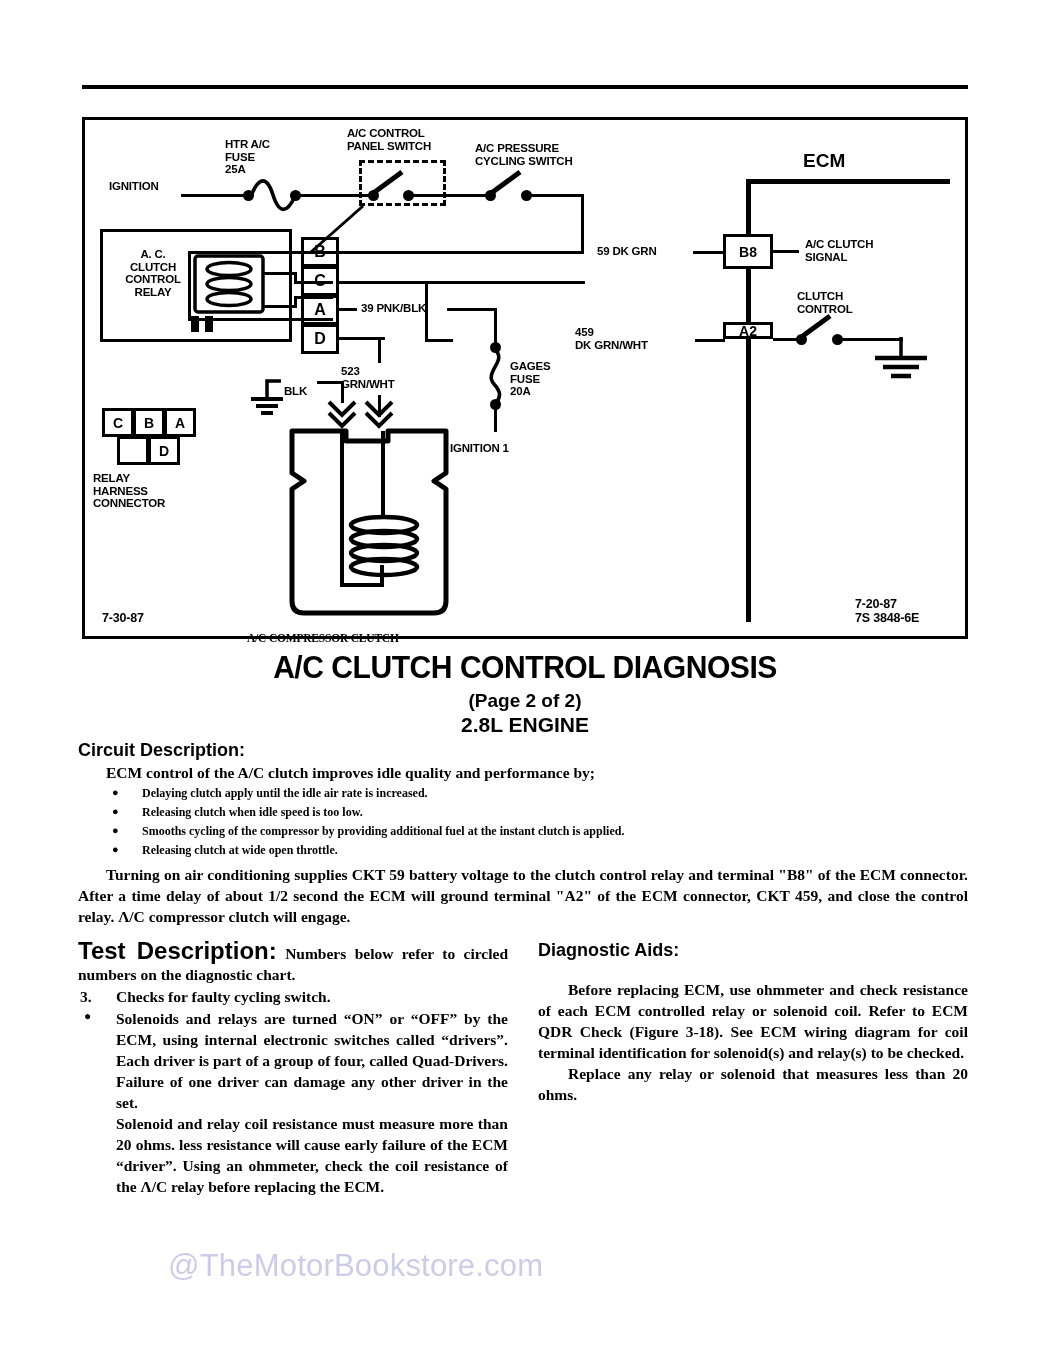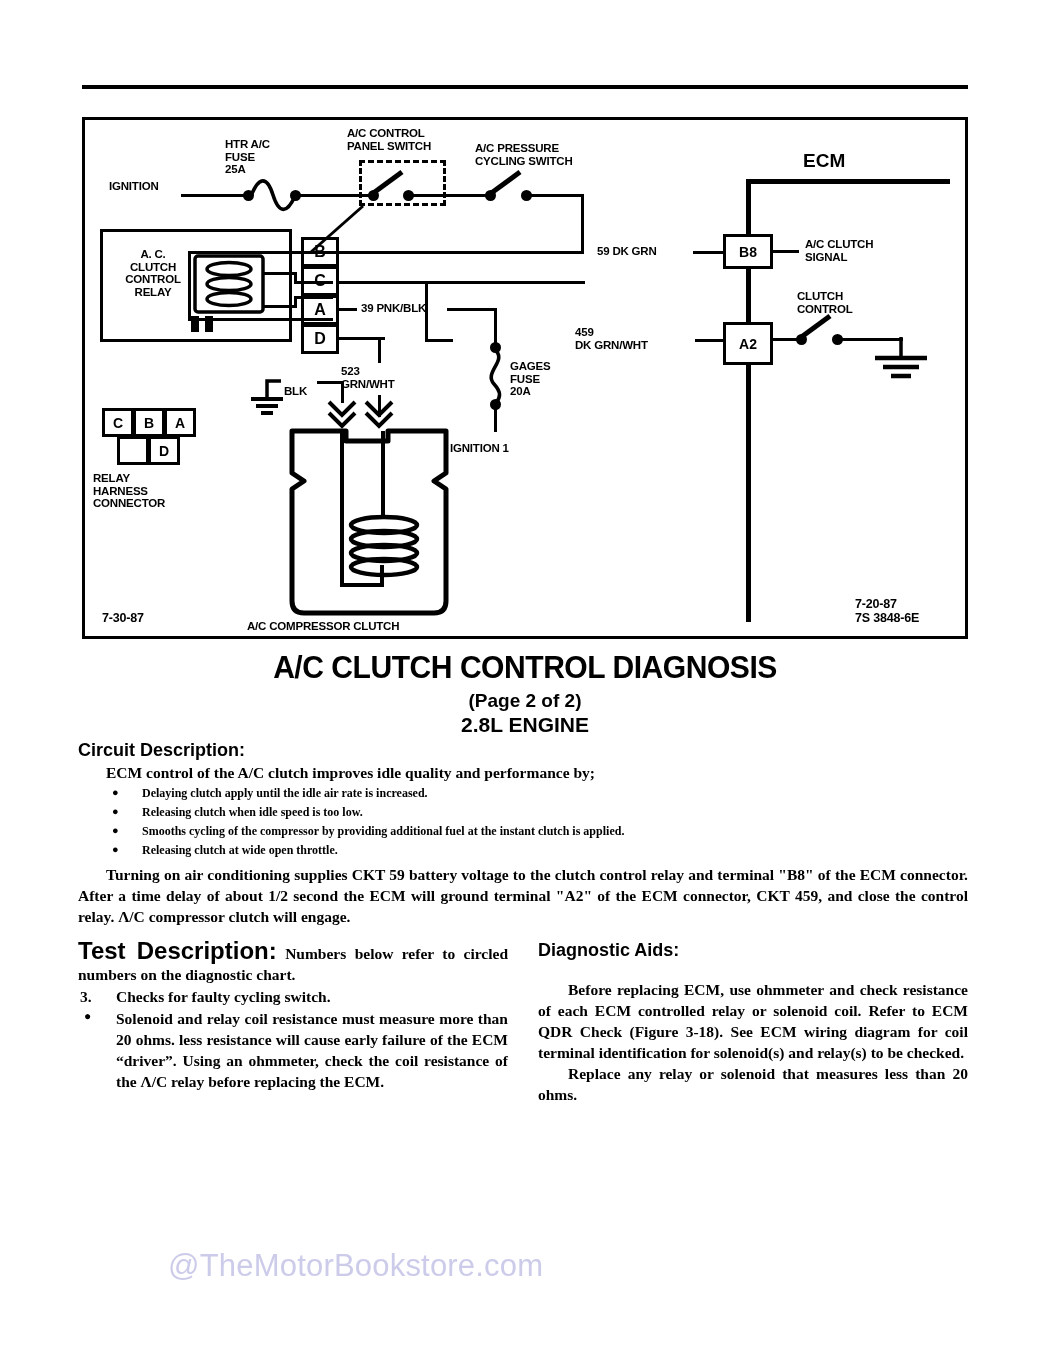--- a/index.html
+++ b/index.html
@@ -411,21 +411,21 @@
       <line x1="58" y1="160" x2="100" y2="160" stroke="#000" stroke-width="4"></line>
       <line x1="98" y1="160" x2="98" y2="140" stroke="#000" stroke-width="4"></line>
 
       <line x1="99" y1="6" x2="99" y2="92" stroke="#000" stroke-width="4"></line>
 
       <ellipse cx="100" cy="100" rx="33" ry="8" fill="none" stroke="#000" stroke-width="4.5"></ellipse>
       <ellipse cx="100" cy="114" rx="33" ry="8" fill="none" stroke="#000" stroke-width="4.5"></ellipse>
       <ellipse cx="100" cy="128" rx="33" ry="8" fill="none" stroke="#000" stroke-width="4.5"></ellipse>
       <ellipse cx="100" cy="142" rx="33" ry="8" fill="none" stroke="#000" stroke-width="4.5"></ellipse>
     </svg>
-    <div class="dg lbl" style="left:162px; top:500px; width:240px;">A/C COMPRESSOR CLUTCH</div>
+    <div class="dg lbl" style="left:162px; top:512px; width:240px;font-family:Liberation Serif, serif;">A/C COMPRESSOR CLUTCH</div>
 
     <div class="dg" style="left:17px; top:288px;">
       <div style="position:relative; width:96px; height:58px;">
         <div class="termbox" style="position:absolute; left:0; top:0; width:32px; height:29px; font-size:14px;">C</div>
         <div class="termbox" style="position:absolute; left:31px; top:0; width:32px; height:29px; font-size:14px;">B</div>
         <div class="termbox" style="position:absolute; left:62px; top:0; width:32px; height:29px; font-size:14px;">A</div>
         <div class="termbox" style="position:absolute; left:15px; top:28px; width:32px; height:29px;"></div>
         <div class="termbox" style="position:absolute; left:46px; top:28px; width:32px; height:29px; font-size:14px;">D</div>
       </div>
     </div>
@@ -438,21 +438,21 @@
     <div class="dg wire" style="left:661px; top:59px; width:5px; height:443px;"></div>
 
     <div class="dg termbox" style="left:638px; top:114px; width:50px; height:35px; font-size:14px; background:#fff;">B8</div>
     <div class="dg wire whoriz" style="left:688px; top:130px; width:26px;"></div>
     <div class="dg lbl left" style="left:720px; top:118px; white-space:pre;">A/C CLUTCH
 SIGNAL</div>
 
     <div class="dg lbl" style="left:712px; top:170px; width:104px; white-space:pre;">CLUTCH
 CONTROL</div>
 
-    <div class="dg termbox" style="left:638px; top:202px; width:50px; height:43px; font-size:14px; background:#fff;">A2</div>
+    <div class="dg termbox" style="left:638px; top:202px; width:50px; height:17px; font-size:14px; background:#fff;">A2</div>
 
     <div class="dg wire whoriz" style="left:688px; top:218px; width:26px;"></div>
     <div class="dg dot" style="left:711px; top:214px;"></div>
     <div class="dg dot" style="left:747px; top:214px;"></div>
     <svg class="dg" style="left:713px; top:193px;" width="36" height="28" viewBox="0 0 36 28">
       <line x1="2" y1="25" x2="32" y2="3" stroke="#000" stroke-width="5"></line>
     </svg>
     <div class="dg wire whoriz" style="left:752px; top:218px; width:66px;"></div>
 
     <svg class="dg" style="left:780px; top:214px;" width="66" height="56" viewBox="0 0 66 56">
@@ -503,20 +503,21 @@
       <div class="td-lead">
         <span class="td-head">Test Description:</span>
         <span>Numbers below refer to circled numbers on the diagnostic chart.</span>
       </div>
       <div class="num-item">
         <span class="num">3.</span>
         <span>Checks for faulty cycling switch.</span>
       </div>
       <div class="bul-item">
         <span class="bul">●</span>
+        <span>Solenoids and relays are turned “ON” or “OFF” by the ECM, using internal electronic switches called “drivers”.  Each driver is part of a group of four, called Quad-Drivers.  Failure of one driver can damage any other driver in the set.</span>
       </div>
       <div class="plain-para">Solenoid and relay coil resistance must measure more than 20 ohms.  less resistance will cause early failure of the ECM “driver”.  Using an ohmmeter, check the coil resistance of the Λ/C relay before replacing the ECM.</div>
     </div>
 
     <div class="col right">
       <div class="aids-head">Diagnostic Aids:</div>
       <div class="aids-para">Before replacing ECM, use ohmmeter and check resistance of each ECM controlled relay or solenoid coil.  Refer to ECM QDR Check (Figure 3-18).  See ECM wiring diagram for coil terminal identification for solenoid(s) and relay(s) to be checked.</div>
       <div class="aids-para second">Replace any relay or solenoid that measures less than 20 ohms.</div>
     </div>
 

